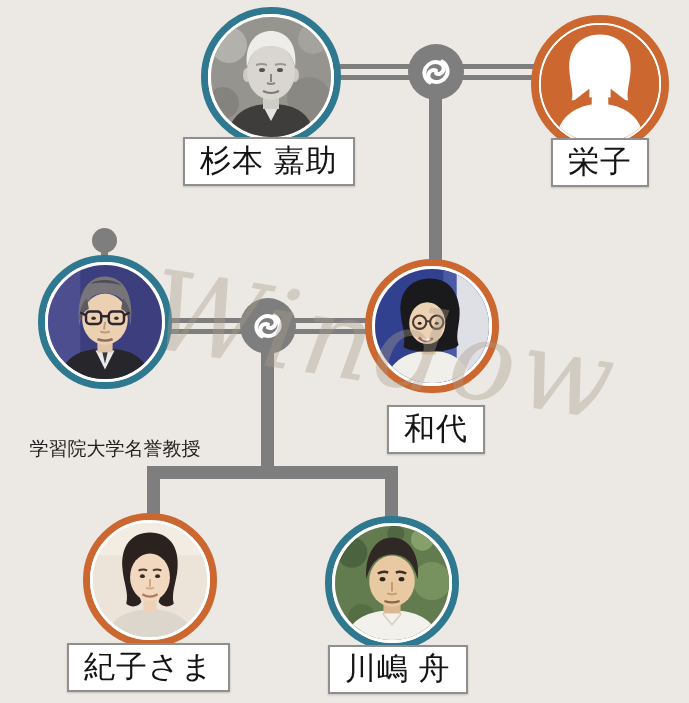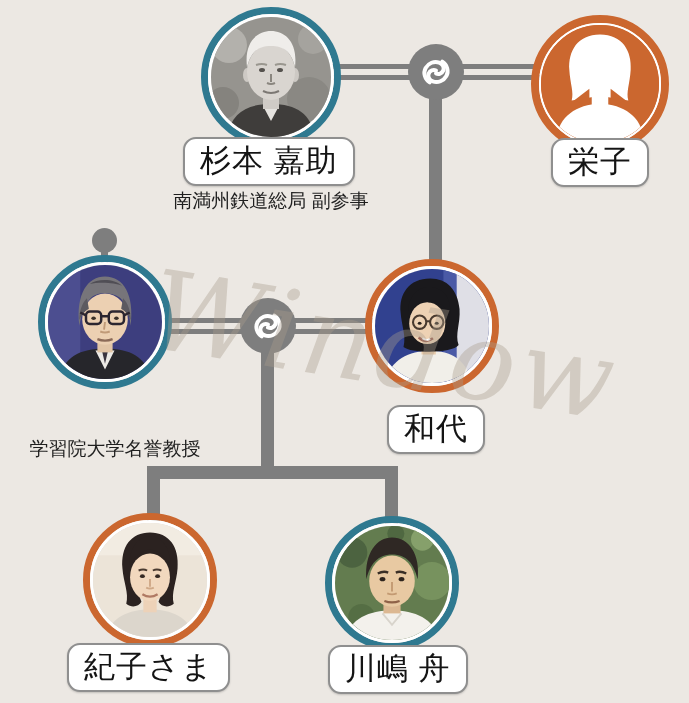--- a/index.html
+++ b/index.html
@@ -43,21 +43,21 @@
   .portrait .inner{
     width:100%;height:100%;border-radius:50%;
     border:3px solid #ffffff;box-sizing:border-box;
     overflow:hidden;background:#ddd;
   }
   .portrait .inner svg{display:block;width:100%;height:100%;}
 
   
   .name-label{
     position:absolute;z-index:5;
-    background:#ffffff;border:2px solid #8f8f8f;border-radius:13px;
+    background:#ffffff;border:2px solid #8f8f8f;border-radius:0;
     padding:3px 15px;white-space:nowrap;
     font-size:31px;color:#141414;letter-spacing:1px;
     box-shadow:0 1px 2px rgba(0,0,0,.18);
     cursor:pointer;line-height:1.25;
   }
   .subtitle{
     position:absolute;z-index:5;
     font-size:19px;color:#1f1f1f;text-align:center;white-space:nowrap;
   }
 
@@ -234,21 +234,20 @@
         <path d="M64,49 Q69,47 75,50" stroke="#3a2f26" stroke-width="2.6" fill="none"></path>
         <ellipse cx="50" cy="56" rx="3" ry="2.2" fill="#2e241d"></ellipse>
         <ellipse cx="70" cy="56" rx="3" ry="2.2" fill="#2e241d"></ellipse>
         <path d="M60,59 L60,69 M55,71 Q60,73 65,71" stroke="#c39a72" stroke-width="2" fill="none"></path>
         <path d="M52,79 Q60,82 68,79" stroke="#8f6248" stroke-width="2.4" fill="none"></path>
       </svg>
     </div>
   </div>
 
   <div class="name-label" style="left:183px;top:137px;">杉本 嘉助</div>
-  <div class="subtitle" style="left:141px;top:188px;width:260px;">南満州鉄道総局 副参事</div>
 
   <div class="name-label" style="left:551px;top:138px;">栄子</div>
 
   <div class="subtitle" style="left:15px;top:436px;width:200px;">学習院大学名誉教授</div>
 
   <div class="name-label" style="left:387px;top:405px;">和代</div>
 
   <div class="name-label" style="left:67px;top:643px;">紀子さま</div>
 
   <div class="name-label" style="left:328px;top:645px;">川嶋 舟</div>

